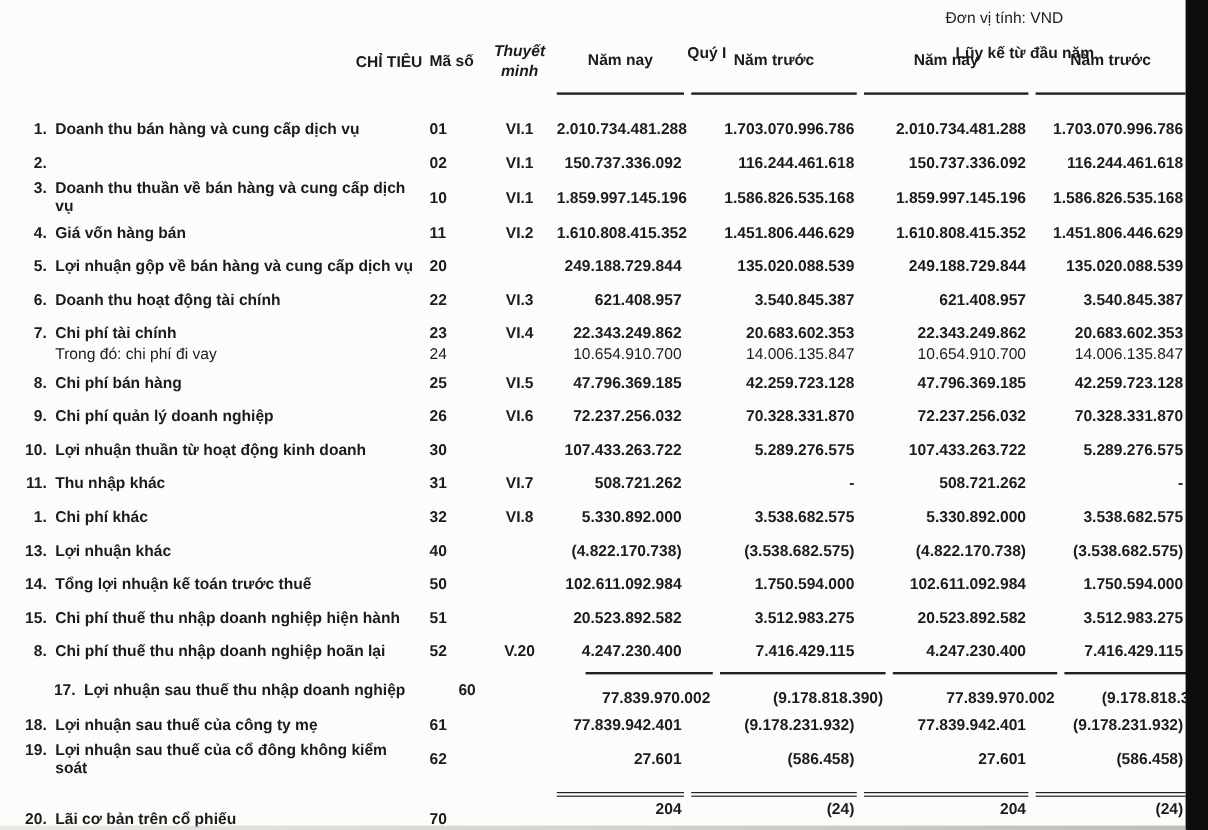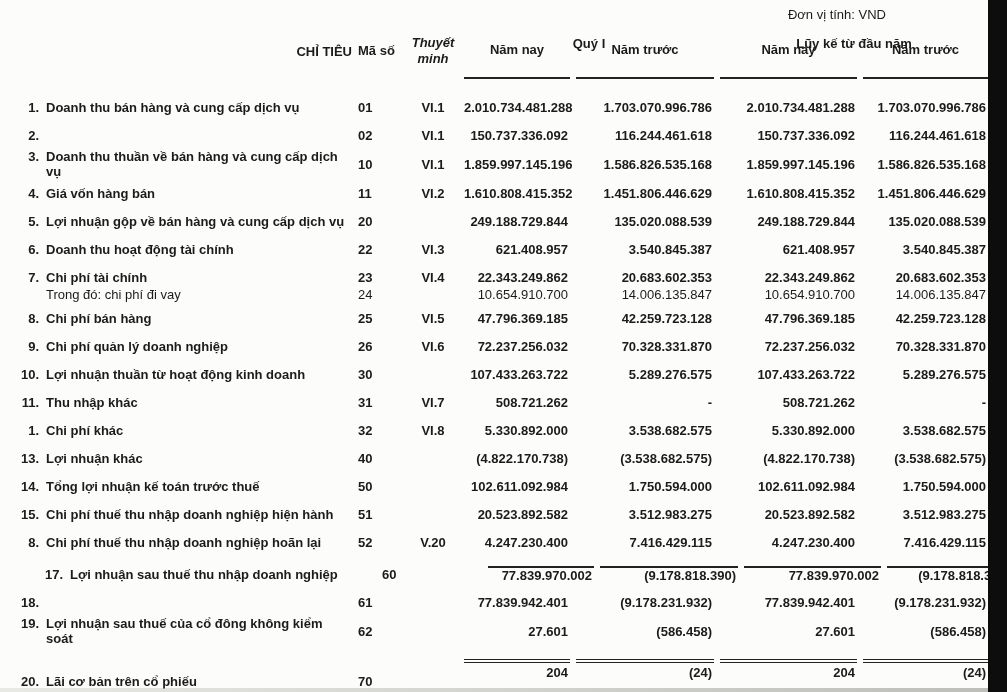--- a/index.html
+++ b/index.html
@@ -60,21 +60,21 @@
   .row.main { font-weight: bold; }
   .cell-label { display: flex; align-items: baseline; }
   .no { flex: 0 0 46px; text-align: right; padding-right: 7px; }
   .code { text-align: left; }
   .note { text-align: center; }
   .num { text-align: right; white-space: nowrap; padding-right: 2px; }
 
   .row.sub { min-height: 19px; margin-top: -6px; font-weight: normal; }
 
   .rule-top { margin-top: 4px; margin-left: 24px; }
-  .rule-top .main .num { border-top: 2px solid #222; padding-top: 0; }
+  .rule-top .main .num { border-top: 2px solid #222; padding-top: 12px; }
 
   .rule-double { margin-top: 13px; }
   .rule-double .main { min-height: 31px; }
   .rule-double .main .num {
     border-top: 4px double #222;
     border-bottom: 4px double #222;
     padding-top: 2px; padding-bottom: 19px;
   }
 </style>
 </head>
@@ -360,20 +360,21 @@
       <div class="num">(9.178.818.390)</div>
       <div class="num">77.839.970.002</div>
       <div class="num">(9.178.818.390)</div>
     </div>
 
   </div>
         <div class="row-block">
     <div class="grid7 row main">
       <div class="cell-label">
         <span class="no">18.</span>
+        <span class="label">Lợi nhuận sau thuế của công ty mẹ</span>
       </div>
       <div class="code">61</div>
       <div class="note"></div>
       <div class="num">77.839.942.401</div>
       <div class="num">(9.178.231.932)</div>
       <div class="num">77.839.942.401</div>
       <div class="num">(9.178.231.932)</div>
     </div>
 
   </div>

